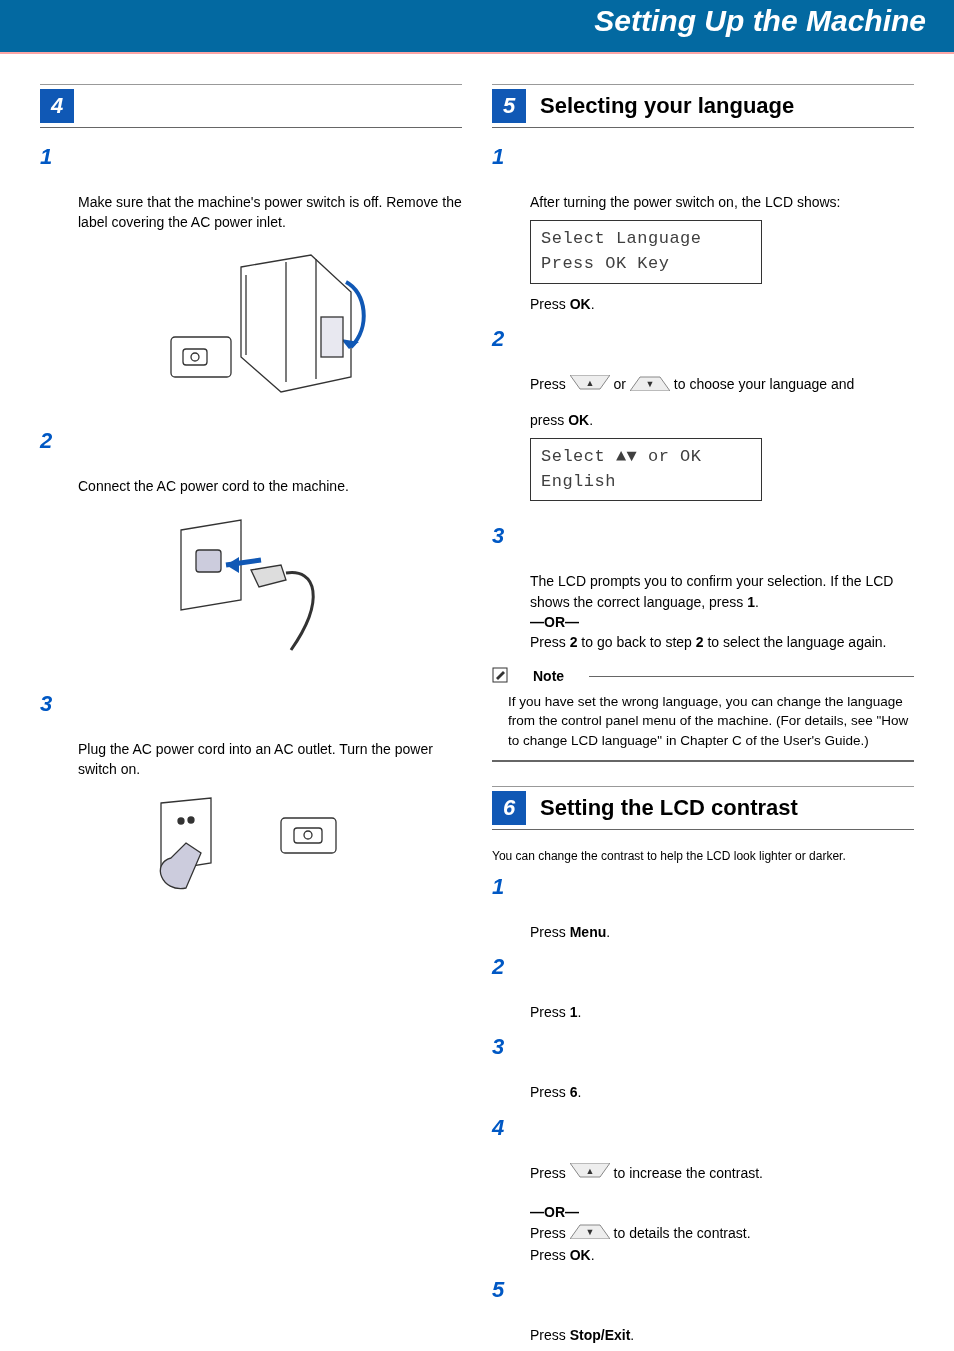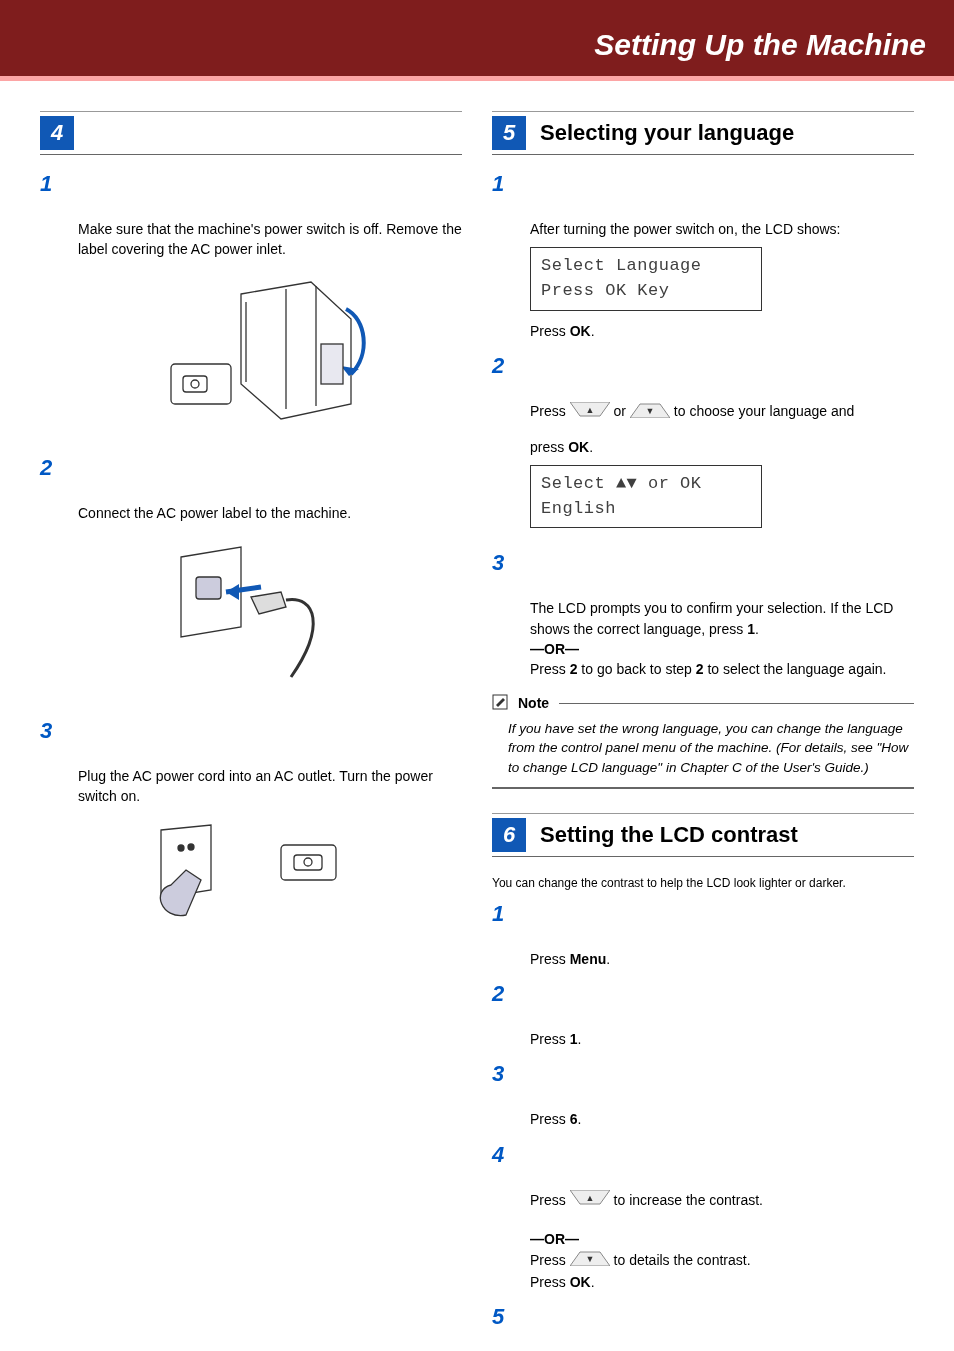--- a/index.html
+++ b/index.html
@@ -4,28 +4,28 @@
 <style>
   body {
     margin: 0;
     font-family: Arial, Helvetica, sans-serif;
     font-size: 14px;
     color: #000;
     background: #fff;
     width: 954px;
   }
   .top-banner {
-    background: #7f1d1d;
+    background: #0369a1;
     color: #fff;
     font-weight: bold;
     font-size: 30px;
     font-style: italic;
-    padding: 28px 28px 14px 0;
+    padding: 4px 28px 14px 0;
     text-align: right;
-    border-bottom: 5px solid #fca5a5;
+    border-bottom: 2px solid #fca5a5;
   }
   .page {
     display: flex;
     padding: 30px 40px 20px 40px;
     gap: 30px;
   }
   .col {
     flex: 1;
     min-width: 0;
   }
@@ -92,37 +92,36 @@
   b { font-weight: bold; }
   .note-box {
     border-top: 1px solid #000;
     border-bottom: 2px solid #666;
     margin: 14px 0 24px 0;
     padding: 0;
   }
   .note-hdr {
     display: flex;
     align-items: center;
-    gap: 6px;
+    gap: 21px;
     font-weight: bold;
     font-size: 14px;
     margin-top: -1px;
     background: #fff;
   }
   .note-hdr .lbl {
     background: #fff;
     padding: 0 4px 0 0;
   }
   .note-hdr-line {
     flex: 1;
     border-top: 1px solid #666;
     height: 0;
   }
   .note-body {
-    font-style: italic;
     font-size: 13.5px;
     line-height: 1.45;
     padding: 6px 2px 10px 16px;
   }
   .intro {
     font-size: 12px;
     line-height: 1.45;
     margin-bottom: 10px;
   }
   .key-btn {
@@ -165,21 +164,21 @@
           <line x1="125" y1="28" x2="125" y2="108"></line>
           <path d="M225 35 C245 45 250 80 230 100" stroke="#1058b5" stroke-width="4" fill="none"></path>
           <polygon points="228,102 220,92 238,95" fill="#1058b5" stroke="none"></polygon>
           <rect x="200" y="70" width="22" height="40" fill="#e8e8f0" stroke="#333"></rect>
         </g>
       </svg>
     </div>
 
     <div class="step">
       <div class="step-num">2</div>
-      <div class="step-body">Connect the AC power label to the machine.</div>
+      <div class="step-body">Connect the AC power cord to the machine.</div>
     </div>
 
     <div class="fig">
       <svg width="200" height="160" viewBox="0 0 200 160">
         <g fill="none" stroke="#333" stroke-width="1.3">
           <path d="M30 20 L90 10 L90 90 L30 100 Z"></path>
           <rect x="45" y="40" width="25" height="22" rx="3" fill="#ccd" stroke="#333"></rect>
           <path d="M100 60 L130 55 L135 70 L108 77 Z" fill="#ddd"></path>
           <path d="M135 63 C165 58 175 90 140 140" stroke-width="3"></path>
           <line x1="75" y1="55" x2="110" y2="50" stroke="#1058b5" stroke-width="5"></line>

